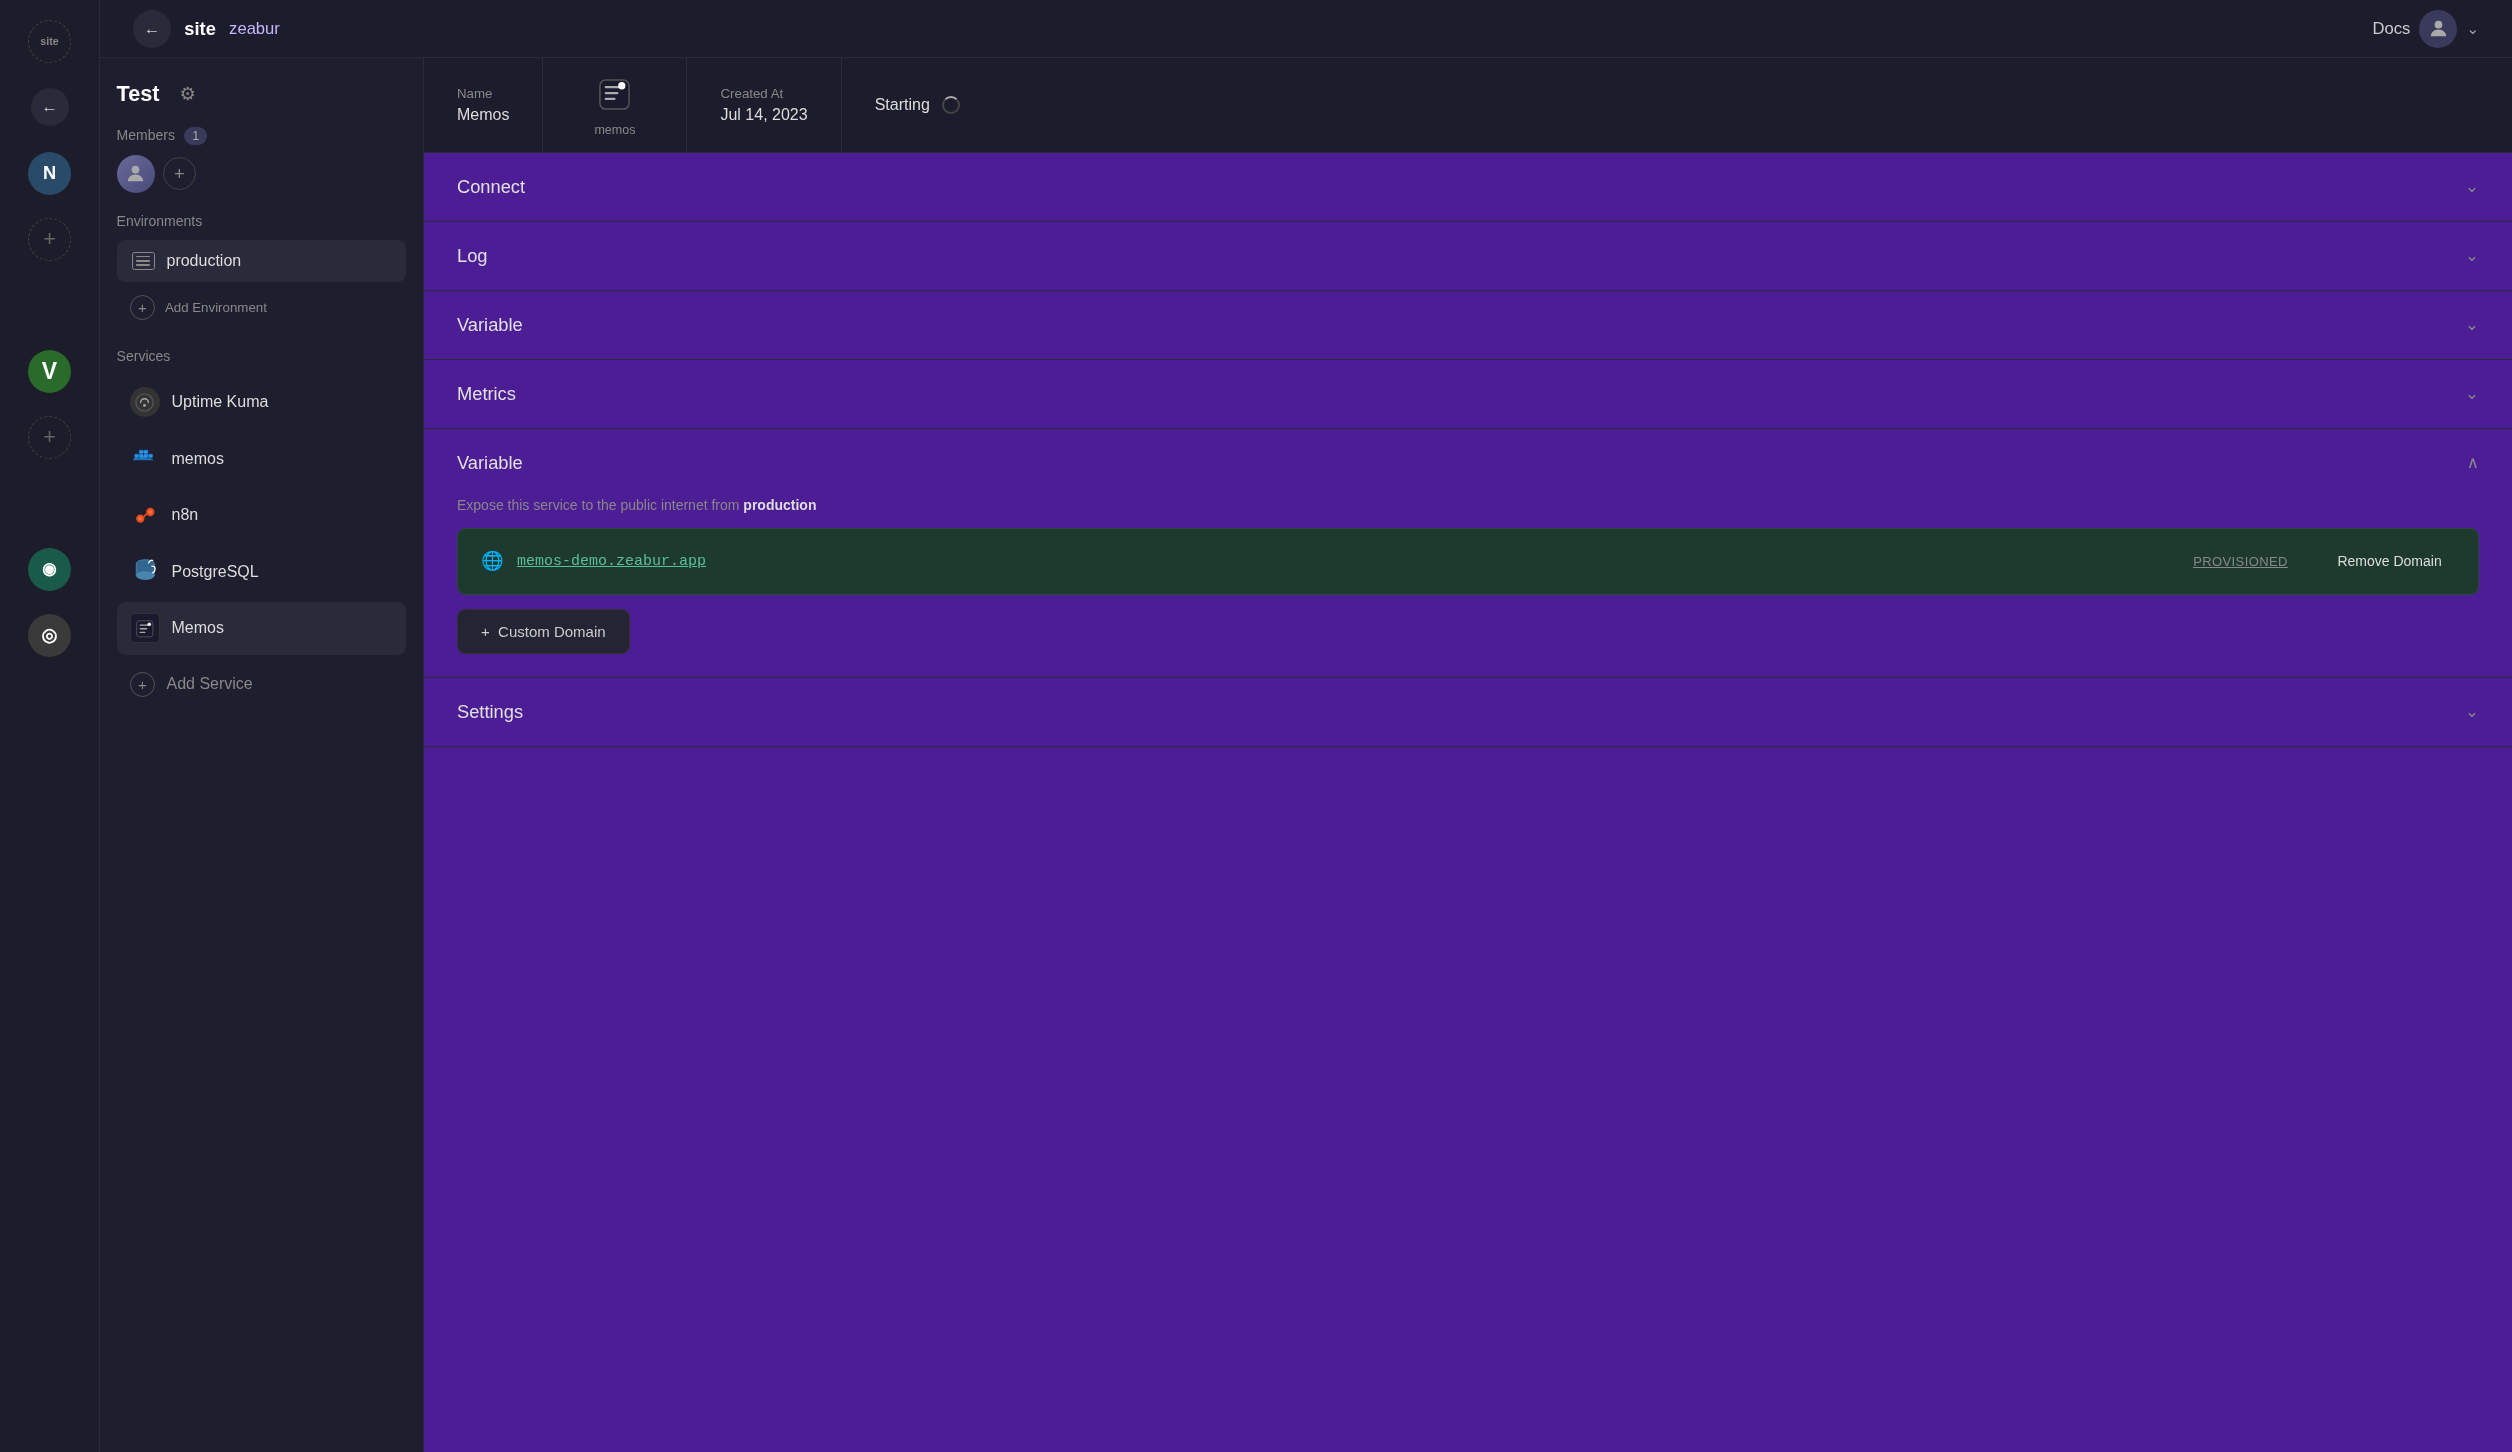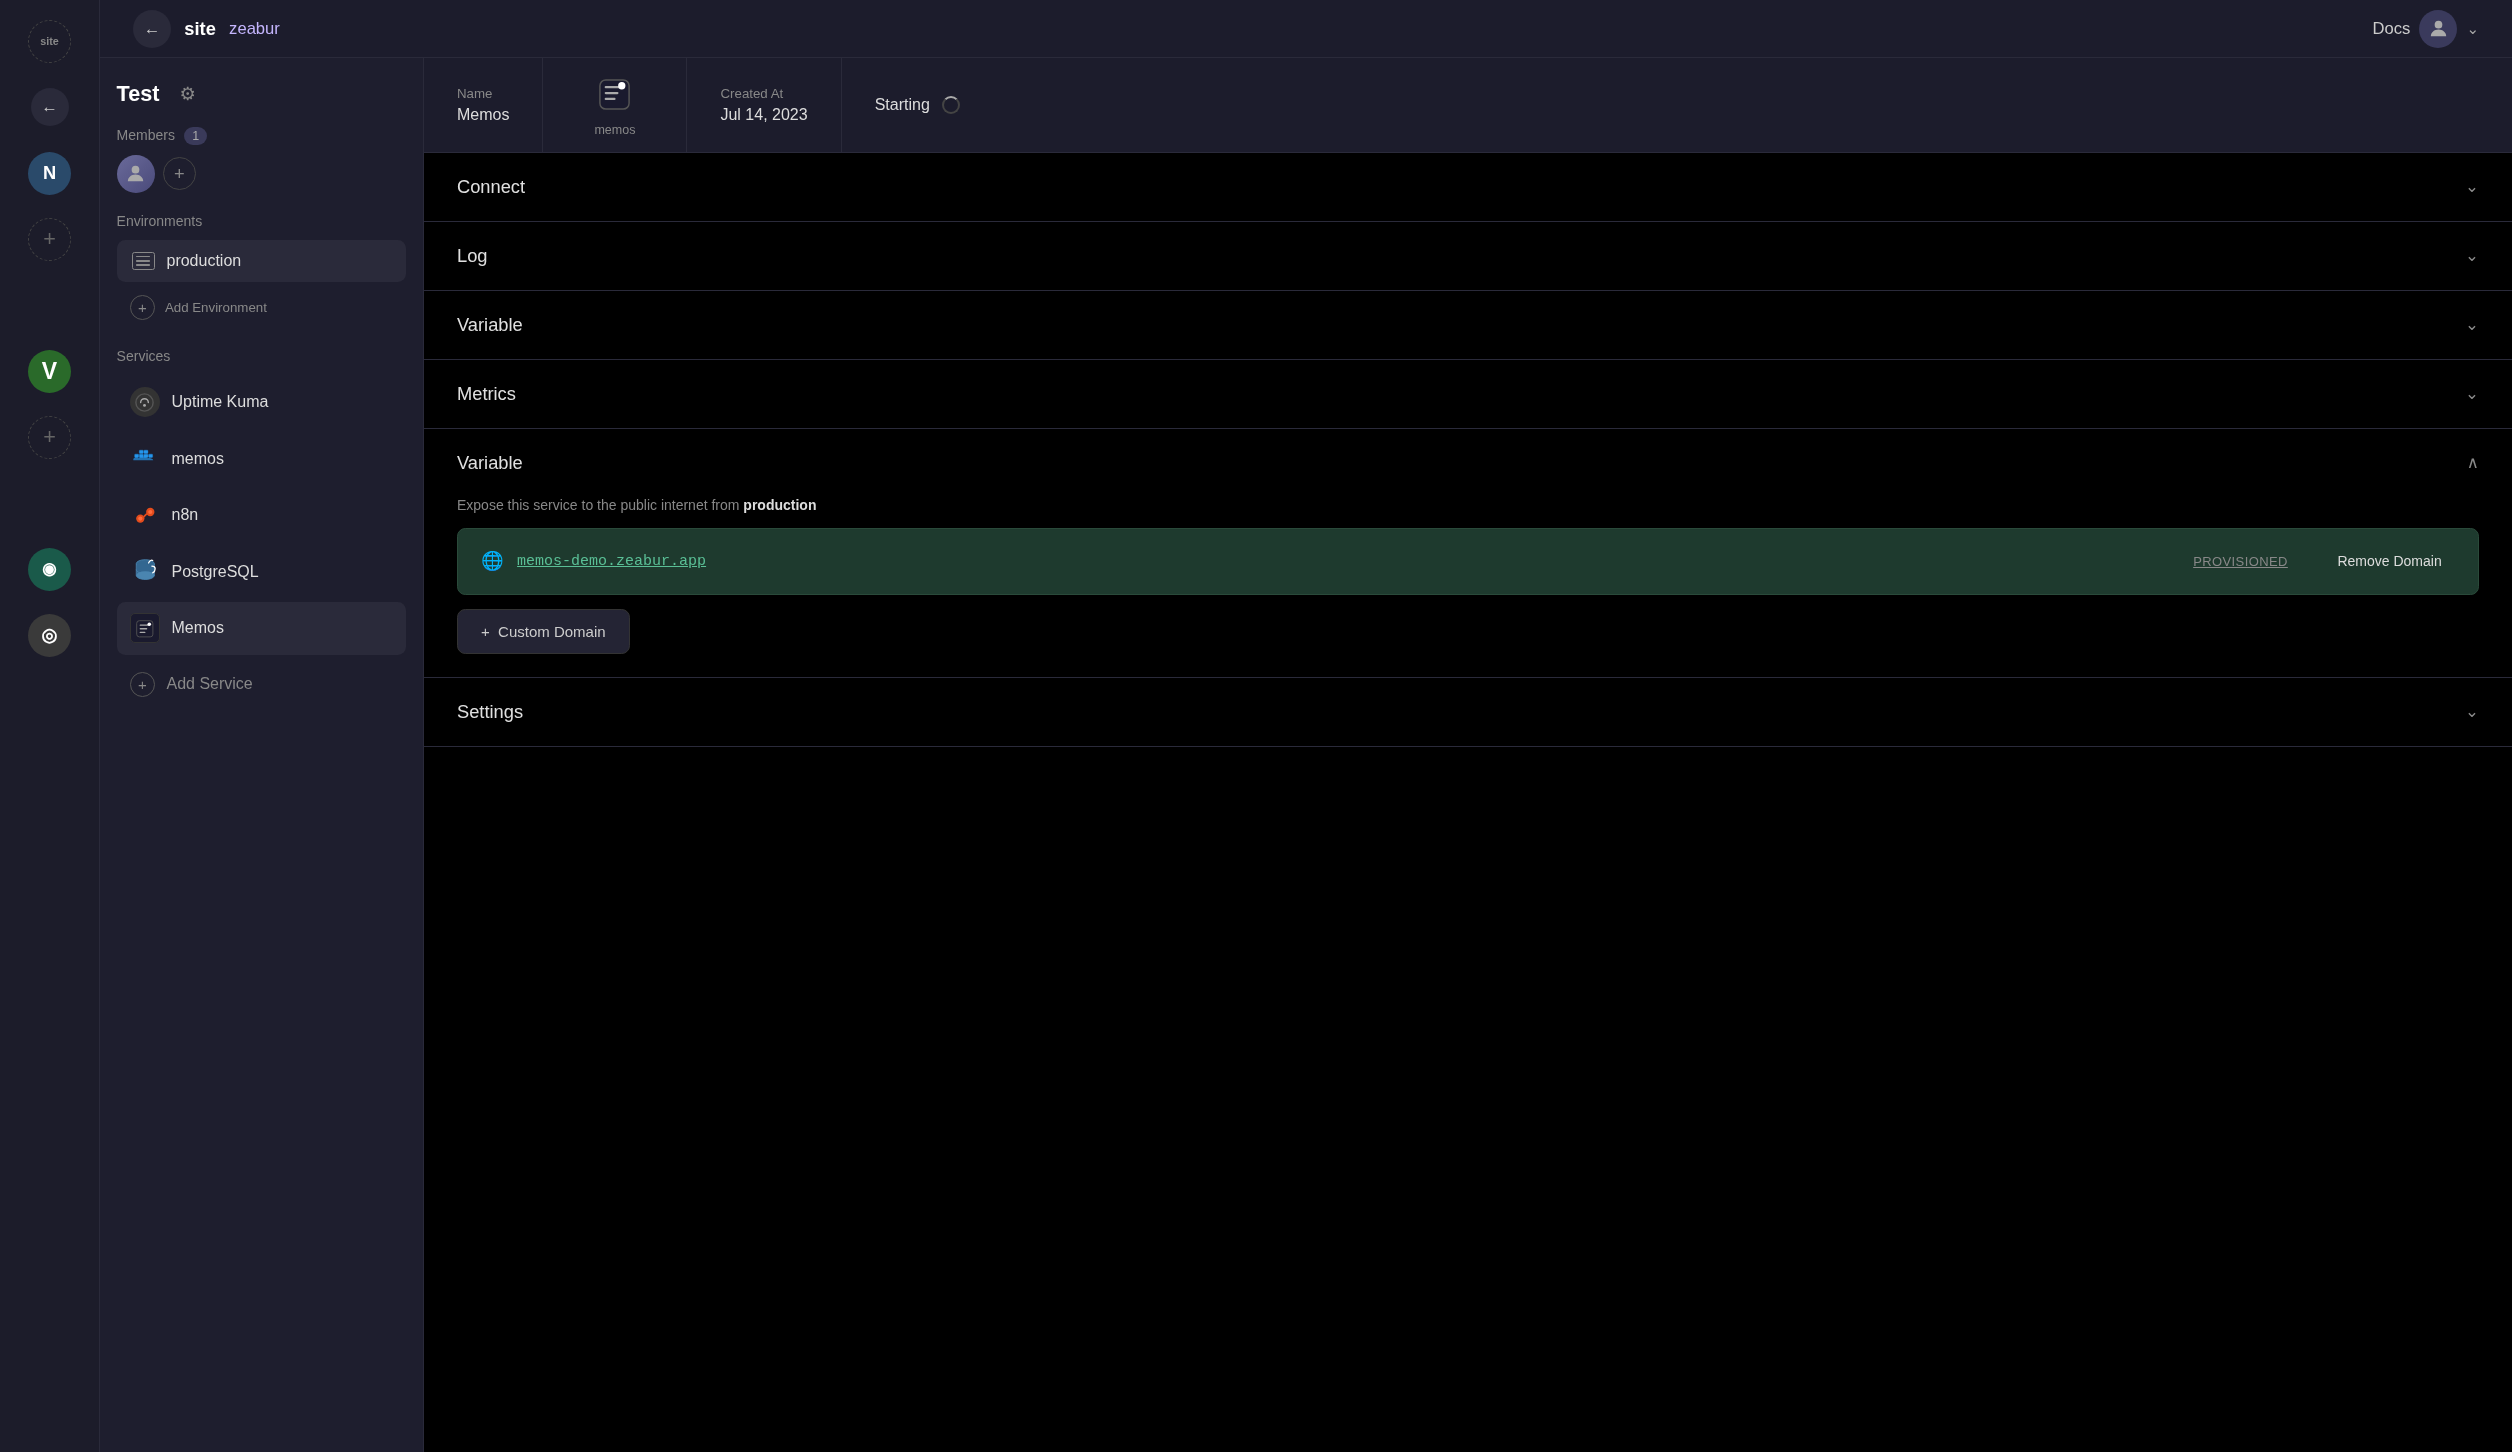--- a/index.html
+++ b/index.html
@@ -307,21 +307,21 @@
       margin-top: 5px;
     }
     .add-service-label {
       font-size: 16px;
       color: #888;
     }
 
     
     .detail-area {
       flex: 1;
-      background: #000000;
+      background: #4c1d95;
       overflow-y: auto;
       display: flex;
       flex-direction: column;
     }
 
     
     .service-header {
       display: flex;
       align-items: stretch;
       border-bottom: 0.8px solid #2a2a3a;

